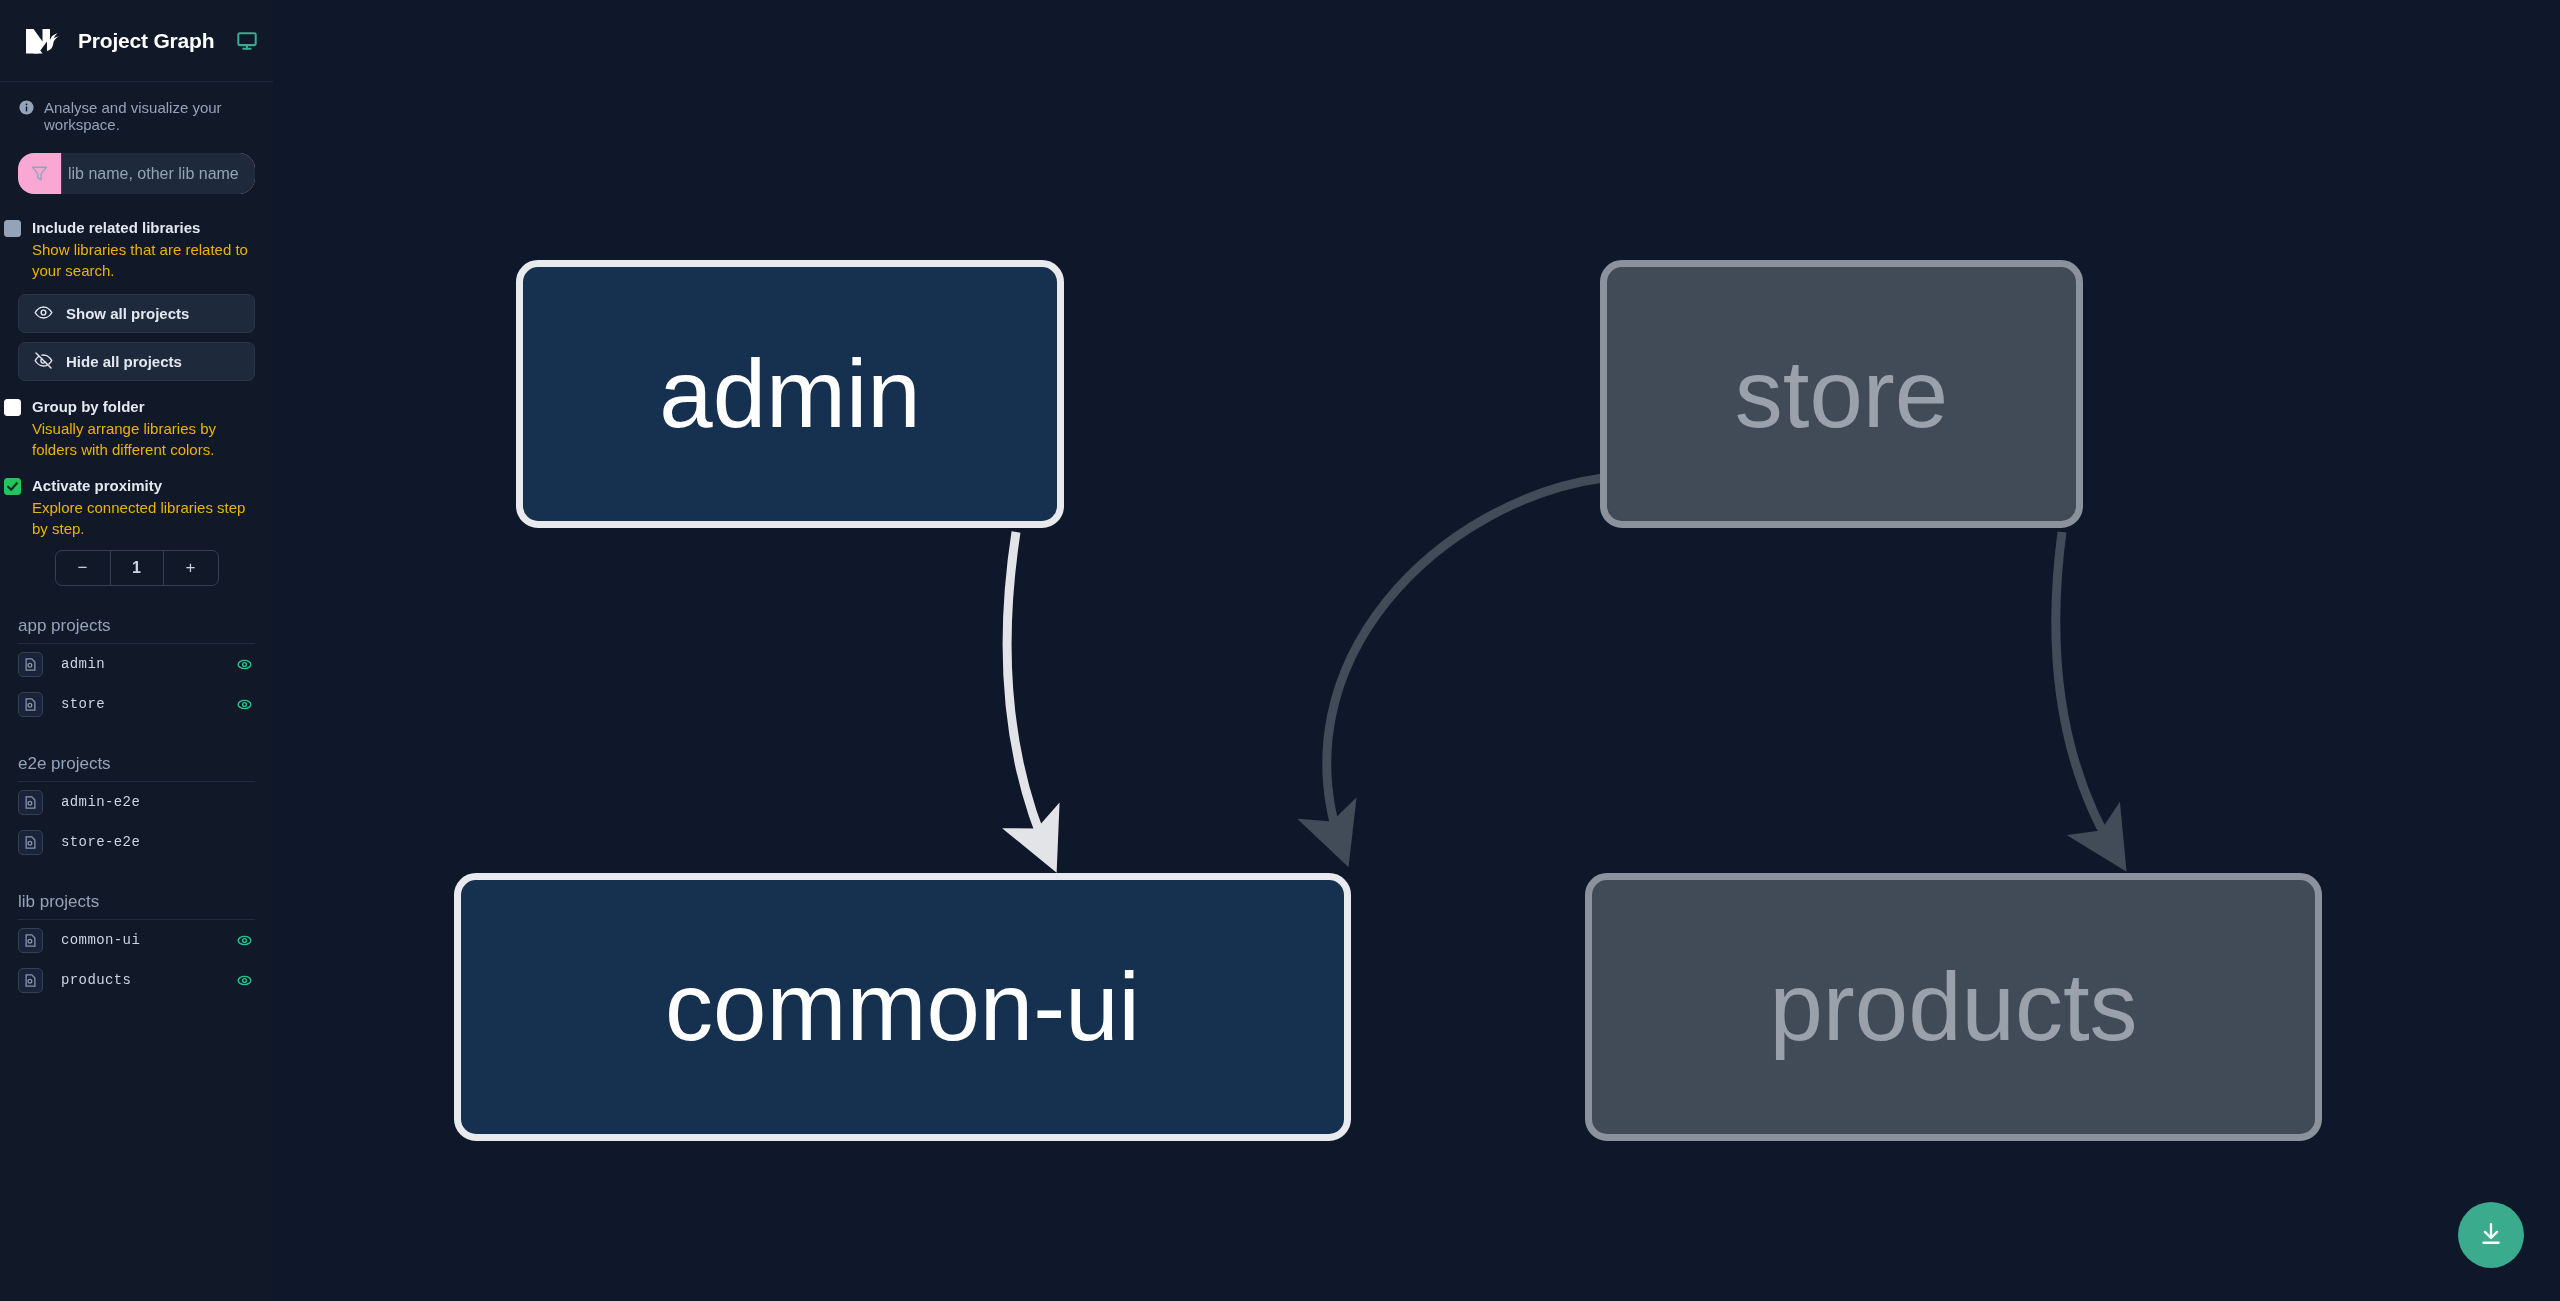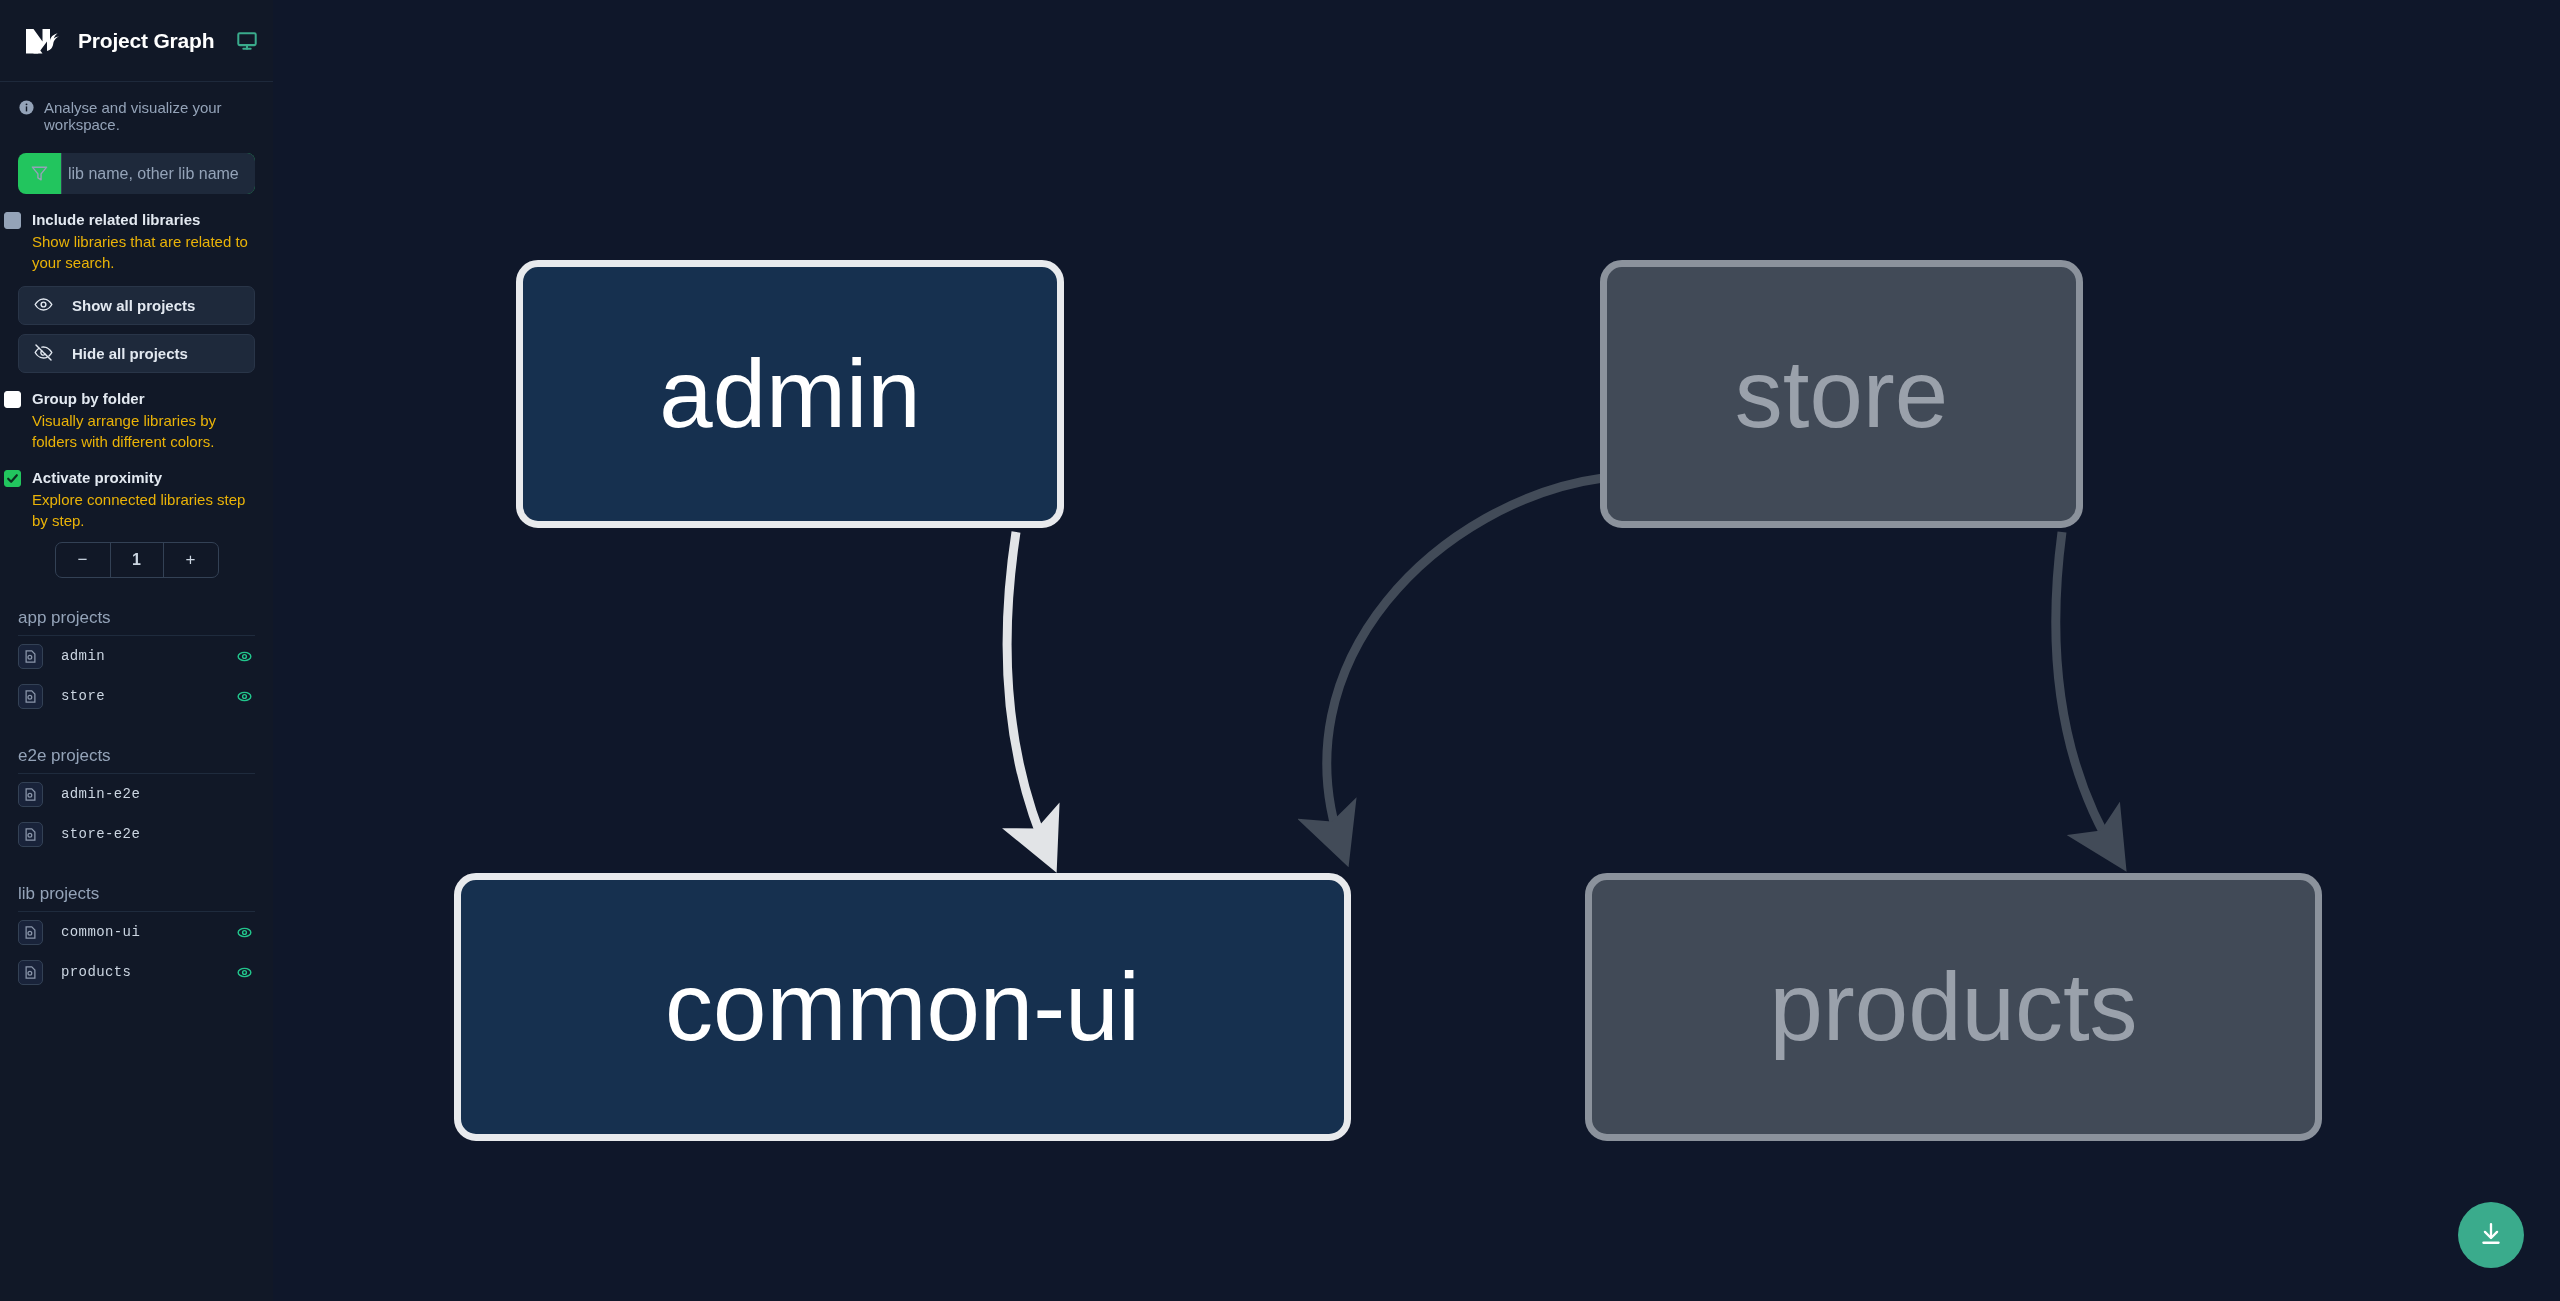--- a/index.html
+++ b/index.html
@@ -35,25 +35,25 @@
   .monitor-icon { margin-left: 8px; display:flex; align-items:center; }
 
   .sb-sub {
     display: flex; gap: 9px;
     padding: 17px 18px 14px 18px;
     color: #94a3b8; font-size: 15px;
   }
   .info-icon { flex: 0 0 17px; }
 
   .search-row {
-    margin: 6px 18px 0 18px;
+    margin: 6px 18px 8px 18px;
     height: 41px;
     display: flex; align-items: stretch;
-    background: #22c55e;
-    border-radius: 8px;
+    background: #f9a8d4;
+    border-radius: 16px;
     overflow: hidden;
   }
   .search-ic {
     width: 43px; display: flex; align-items: center; justify-content: center;
     flex: 0 0 43px;
   }
   .search-input {
     flex: 1; background: #1e293b; border: 0; outline: none;
     color: #e2e8f0; font-size: 16px;
     font-family: "Liberation Sans", sans-serif;
@@ -71,21 +71,21 @@
   .cbox.green {
     background: #22c55e; border-color:#22c55e;
     display:flex; align-items:center; justify-content:center;
   }
   .cb-text { flex: 1; }
   .cb-title { color: #e2e8f0; font-size: 15px; font-weight: 700; line-height: 19px; }
   .cb-desc { color: #eab308; font-size: 15px; line-height: 21px; margin-top: 2px; }
 
   .btn-block { padding: 13px 18px 0 18px; display: flex; flex-direction: column; gap: 9px; }
   .pill-btn {
-    height: 39px; display: flex; align-items: center; gap: 19px;
+    height: 39px; display: flex; align-items: center; gap: 13px;
     padding: 0 15px;
     background: #1e293b; border: 1px solid #293548;
     border-radius: 7px; cursor: pointer;
     color: #e2e8f0; font-size: 15px; font-weight: 700;
   }
 
   .stepper-wrap { display: flex; justify-content: center; padding: 11px 18px 0 18px; }
   .stepper {
     display: flex; border: 1px solid #334155; border-radius: 7px; overflow: hidden;
     height: 36px;

